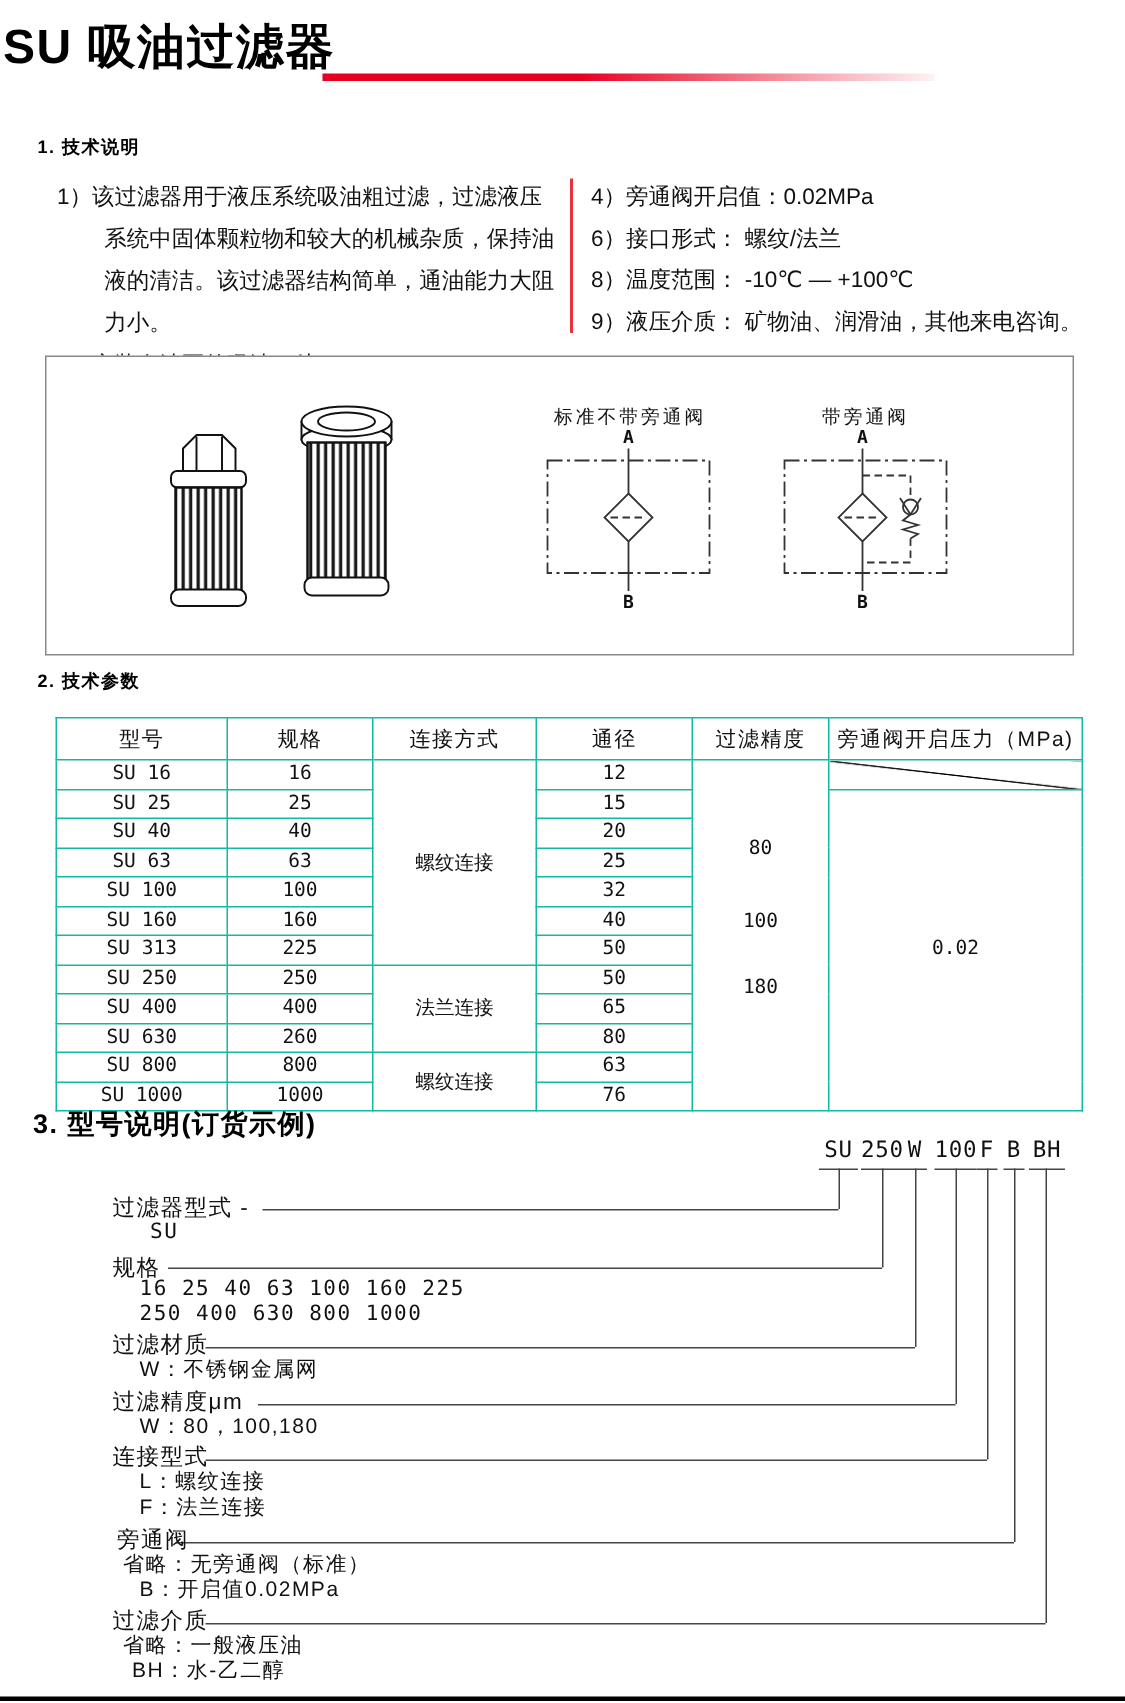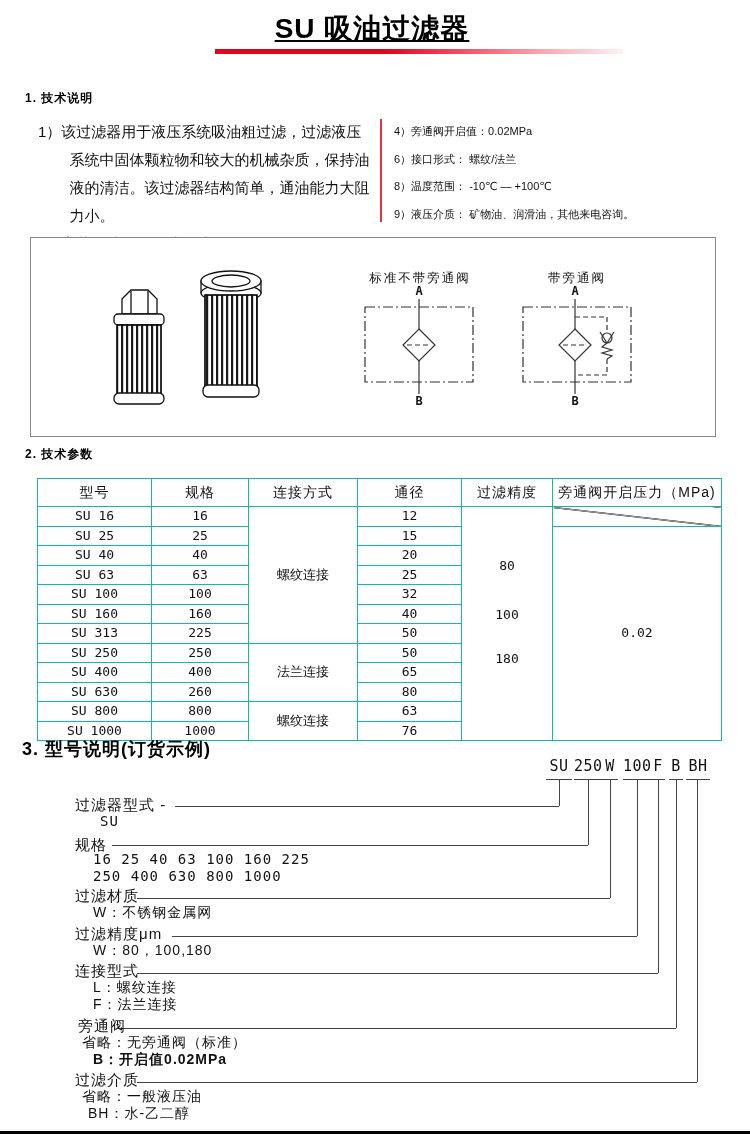--- a/index.html
+++ b/index.html
@@ -5,34 +5,34 @@
   html,body{margin:0;padding:0;}
   body{
     width:750px;height:1135px;position:relative;background:#fff;
     font-family:"Liberation Sans","DejaVu Sans",sans-serif;color:#111;
     overflow:hidden;
   }
   .abs{position:absolute;}
   .mono{font-family:"DejaVu Sans Mono",monospace;}
   
   .page-title{
-    top:10px;right:8px;width:740px;text-align:center;
-    font-size:28px;font-weight:bold;letter-spacing:1px;color:#000;text-decoration:underline;
+    top:10px;right:8px;width:740px;text-align:left;
+    font-size:32px;font-weight:bold;letter-spacing:1px;color:#000;
   }
   .title-bar{
     top:49px;left:215px;width:408px;height:5px;
     background:linear-gradient(to right,#e80020 0%,#e80020 42%,rgba(232,0,32,0.35) 80%,rgba(232,0,32,0.05) 100%);
   }
   
   .sec-h{font-size:12px;font-weight:600;color:#000;letter-spacing:1px;}
   
   .notes-left{top:118px;left:38px;width:338px;font-size:15px;line-height:28px;}
   .notes-left .item{text-indent:-2.1em;padding-left:2.1em;}
   .col-divider{top:119px;left:380px;width:2px;height:103px;background:#e8323c;}
-  .notes-right{top:118px;left:394px;width:350px;font-size:11px;line-height:27.5px;}
+  .notes-right{top:118px;left:394px;width:350px;font-size:15px;line-height:27.5px;}
   
   .fig-box{top:237px;left:30px;width:686px;height:200px;border:1px solid #888;box-sizing:border-box;background:#fff;}
   .fig-label{font-size:12.5px;letter-spacing:2px;text-align:center;color:#111;}
   .port-label{font-size:12px;font-weight:bold;text-align:center;color:#111;font-family:"DejaVu Sans Mono",monospace;}
   
   table.params{
     position:absolute;top:478px;left:37px;border-collapse:collapse;table-layout:fixed;
     font-size:13px;
   }
   table.params th,table.params td{
@@ -276,19 +276,19 @@
 
 <div class="s3-label" style="left:75px;top:925px;">过滤精度μm</div>
 <div class="s3-value" style="left:93px;top:942px;">W：80，100,180</div>
 
 <div class="s3-label" style="left:75px;top:962px;">连接型式</div>
 <div class="s3-value" style="left:93px;top:979px;">L：螺纹连接</div>
 <div class="s3-value" style="left:93px;top:996px;">F：法兰连接</div>
 
 <div class="s3-label" style="left:78px;top:1017px;">旁通阀</div>
 <div class="s3-value" style="left:82px;top:1034px;">省略：无旁通阀（标准）</div>
-<div class="s3-value" style="left:93px;top:1051px;font-weight:bold;">B：开启值0.02MPa</div>
+<div class="s3-value" style="left:93px;top:1051px;">B：开启值0.02MPa</div>
 
 <div class="s3-label" style="left:75px;top:1071px;">过滤介质</div>
 <div class="s3-value" style="left:82px;top:1088px;">省略：一般液压油</div>
 <div class="s3-value" style="left:88px;top:1105px;">BH：水-乙二醇</div>
 
 <div class="abs bottom-rule"></div>
 
 </body></html>

